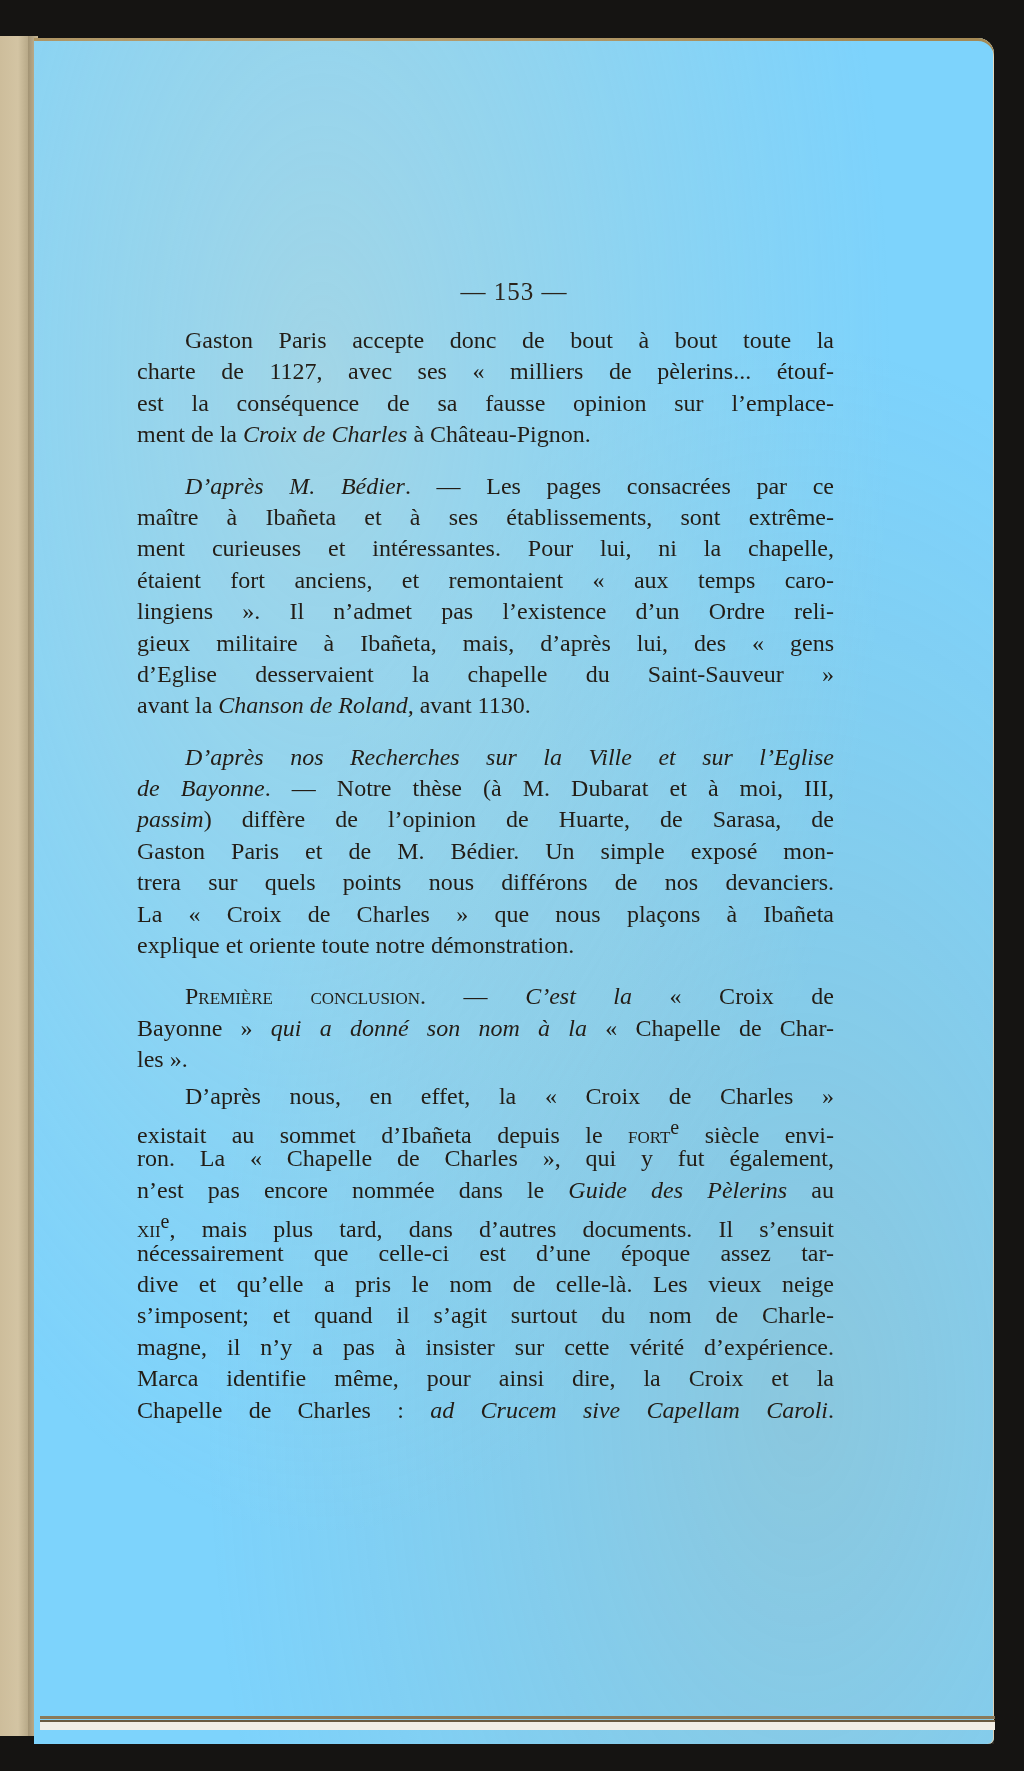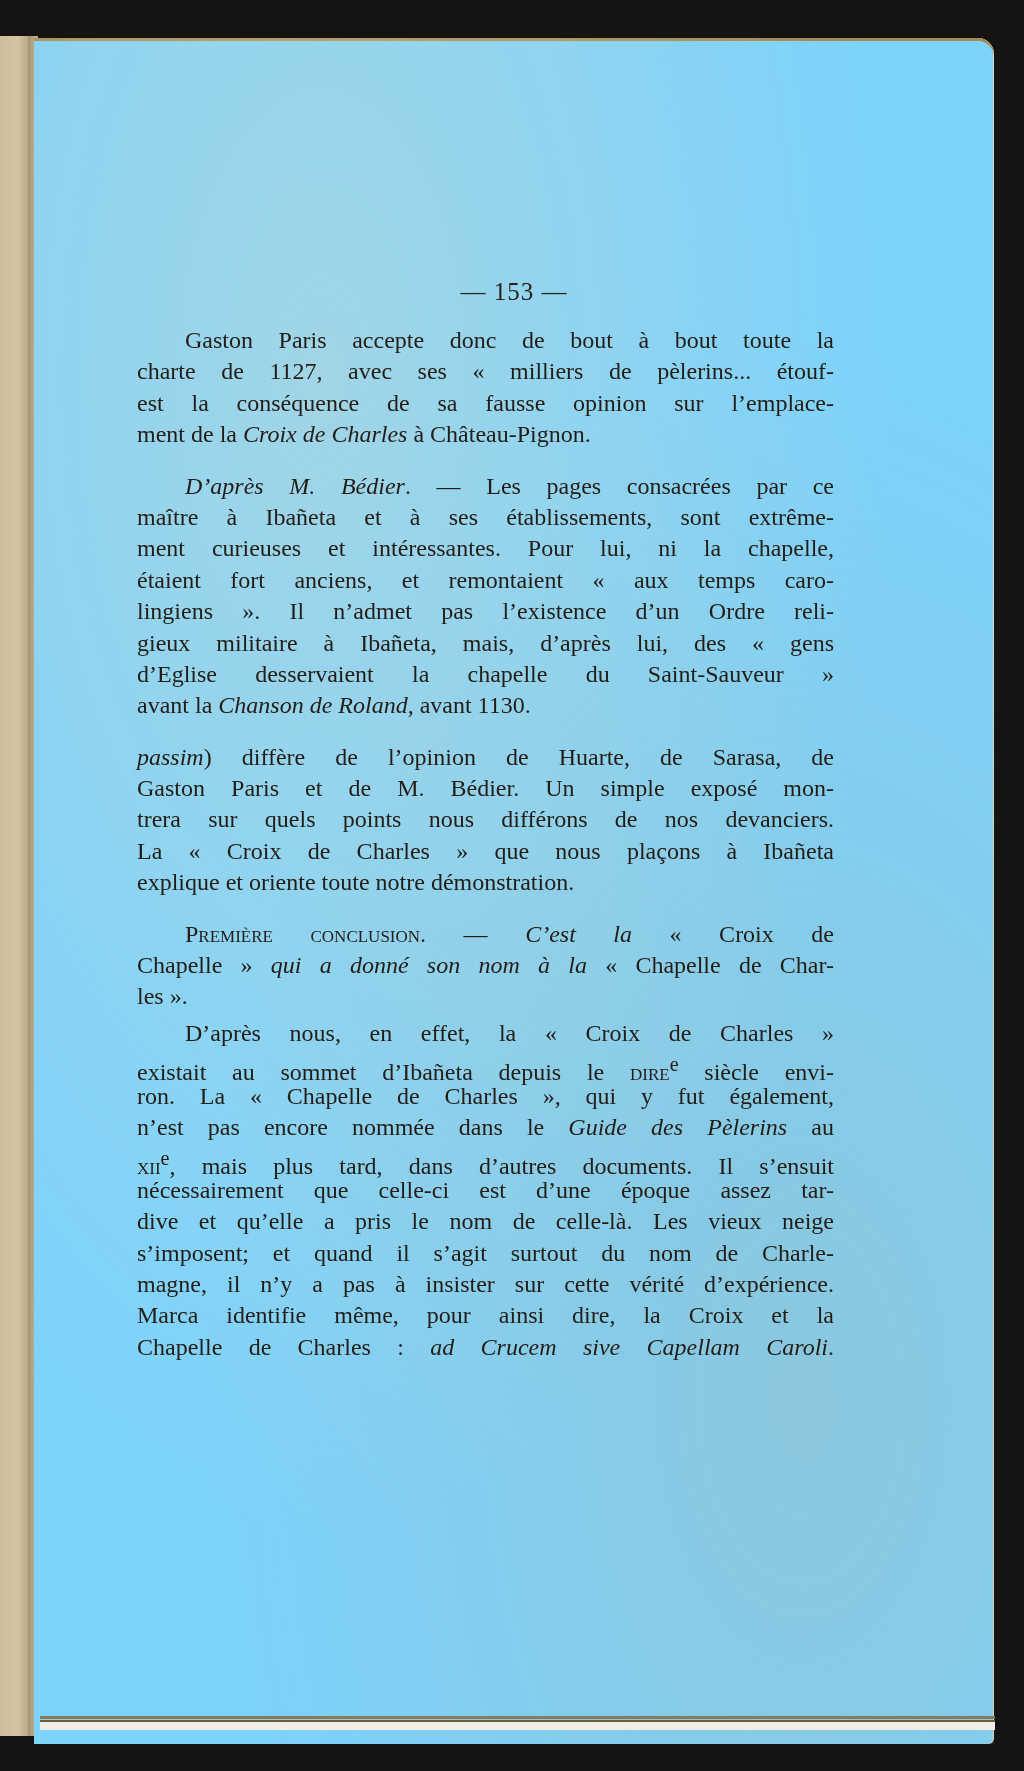--- a/index.html
+++ b/index.html
@@ -143,40 +143,42 @@
       <span class="line"><span>étaient fort anciens, et remontaient « aux temps caro-</span></span>
       <span class="line"><span>lingiens ». Il n’admet pas l’existence d’un Ordre reli-</span></span>
       <span class="line"><span>gieux militaire à Ibañeta, mais, d’après lui, des « gens</span></span>
       <span class="line"><span>d’Eglise desservaient la chapelle du Saint-Sauveur »</span></span>
       <span class="line last"><span>avant la </span><i>Chanson de Roland,</i><span> avant 1130.</span></span>
     </div>
 
     <span class="gap"></span>
 
     <div>
+      <span class="line indent"><i>D’après nos Recherches sur la Ville et sur l’Eglise</i></span>
+      <span class="line"><i>de Bayonne</i><span>. — Notre thèse (à M. Dubarat et à moi, III,</span></span>
       <span class="line"><i>passim</i><span>) diffère de l’opinion de Huarte, de Sarasa, de</span></span>
       <span class="line"><span>Gaston Paris et de M. Bédier. Un simple exposé mon-</span></span>
       <span class="line"><span>trera sur quels points nous différons de nos devanciers.</span></span>
       <span class="line"><span>La « Croix de Charles » que nous plaçons à Ibañeta</span></span>
       <span class="line last"><span>explique et oriente toute notre démonstration.</span></span>
     </div>
 
     <span class="gap"></span>
 
     <div>
       <span class="line indent"><span class="sc">Première conclusion</span><span>. — </span><i>C’est la</i><span> « Croix de</span></span>
-      <span class="line"><span>Chapelle » </span><i>qui a donné son nom à la</i><span> « Chapelle de Char-</span></span>
+      <span class="line"><span>Bayonne » </span><i>qui a donné son nom à la</i><span> « Chapelle de Char-</span></span>
       <span class="line last"><span>les ».</span></span>
     </div>
 
     <span class="gap small"></span>
 
     <div>
       <span class="line indent"><span>D’après nous, en effet, la « Croix de Charles »</span></span>
-      <span class="line"><span>existait au sommet d’Ibañeta depuis le </span><span class="sc">dire</span><sup>e</sup><span> siècle envi-</span></span>
+      <span class="line"><span>existait au sommet d’Ibañeta depuis le </span><span class="sc">fort</span><sup>e</sup><span> siècle envi-</span></span>
       <span class="line"><span>ron. La « Chapelle de Charles », qui y fut également,</span></span>
       <span class="line"><span>n’est pas encore nommée dans le </span><i>Guide des Pèlerins</i><span> au</span></span>
       <span class="line"><span class="sc">xii</span><sup>e</sup><span>, mais plus tard, dans d’autres documents. Il s’ensuit</span></span>
       <span class="line"><span>nécessairement que celle-ci est d’une époque assez tar-</span></span>
       <span class="line"><span>dive et qu’elle a pris le nom de celle-là. Les vieux neige</span></span>
       <span class="line"><span>s’imposent; et quand il s’agit surtout du nom de Charle-</span></span>
       <span class="line"><span>magne, il n’y a pas à insister sur cette vérité d’expérience.</span></span>
       <span class="line"><span>Marca identifie même, pour ainsi dire, la Croix et la</span></span>
       <span class="line"><span>Chapelle de Charles : </span><i>ad Crucem sive Capellam Caroli</i><span>.</span></span>
     </div>

